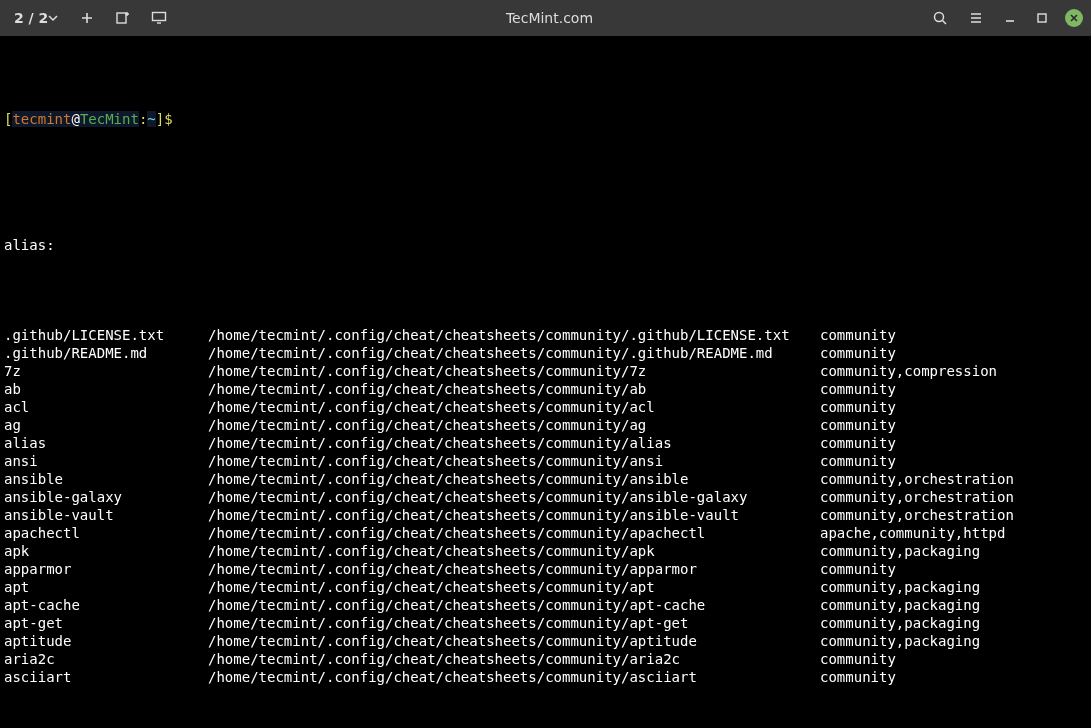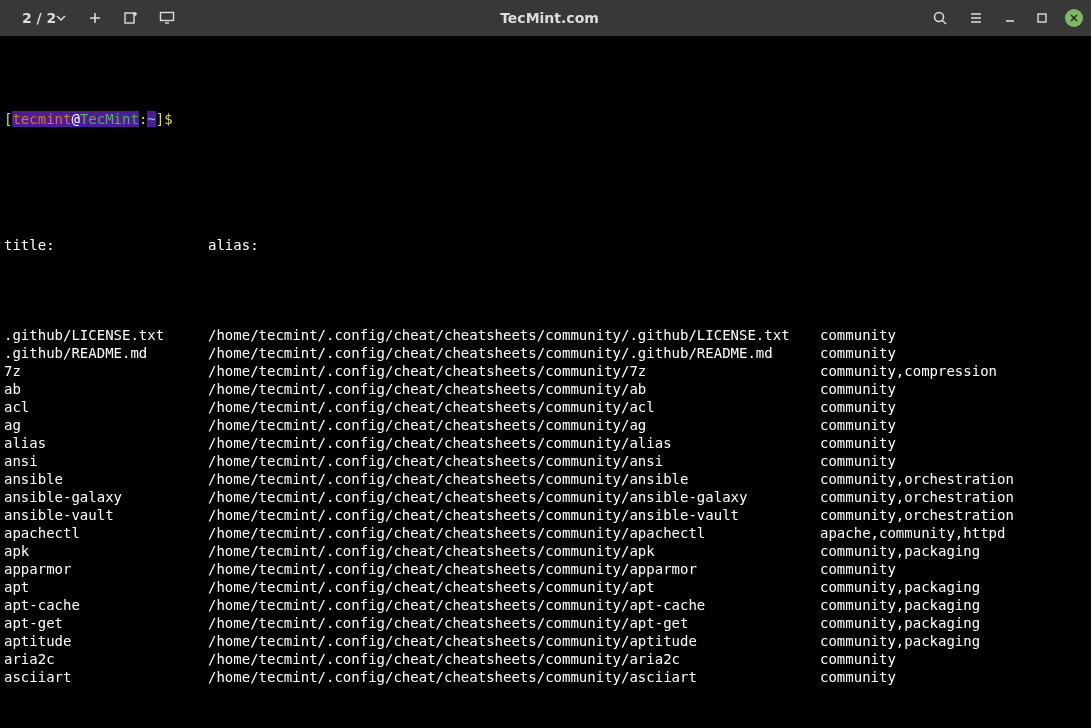--- a/index.html
+++ b/index.html
@@ -28,37 +28,36 @@
   .titlebar .right-cluster {
     display: flex;
     align-items: center;
     gap: 14px;
   }
   .titlebar .tab-count {
     font-weight: 600;
     padding: 0 4px 0 6px;
     display: flex;
     align-items: center;
-    margin-left: 8px;
   }
   .titlebar .tab-count svg { display:block; }
   .titlebar .icon-btn {
     width: 22px;
     height: 22px;
     display: flex;
     align-items: center;
     justify-content: center;
     cursor: pointer;
     color: #ddd;
   }
   .titlebar .title {
     position: absolute;
     left: 8px; right: 0;
     text-align: center;
-    font-weight: 700;
+    font-weight: 400;
     pointer-events: none;
   }
   .titlebar .right-cluster { margin-left: auto; }
   .win-btn {
     width: 18px; height: 18px;
     display:flex; align-items:center; justify-content:center;
     cursor:pointer;
   }
   .win-close {
     width: 18px; height: 18px; border-radius: 50%;
@@ -76,21 +75,21 @@
   .prompt-user   { color: #d0792b; }  
   .prompt-at     { color: #ffffff; }
   .prompt-host   { color: #55af55; }  
   .prompt-path   { color: #5fd6e0; }  
   .prompt-bracket, .prompt-dollar {
       color: #dcdc59; 
       background: #000;
   }
   
   .prompt {
-      background: #4c1d95;
+      background: #0f172a;
   }
   .command { color: #fff; }
   .row {
     display: grid;
     grid-template-columns: 204px 612px 1fr;
     height: 18px;
   }
   .row span {
     white-space: pre;
     overflow: hidden;
@@ -160,20 +159,19 @@
 
 <div class="terminal">
 
   
   <div class="line"><span class="prompt"><span class="prompt-bracket">[</span><span class="prompt-user">tecmint</span><span class="prompt-at">@</span><span class="prompt-host">TecMint</span><span class="prompt-bracket">:</span><span class="prompt-path">~</span><span class="prompt-bracket">]</span><span class="prompt-dollar">$</span></span><span class="command"></span></div>
 
   
 
   
   <div class="row">
-    <span>title:</span>
     <span>alias:</span>
   </div>
 
   
   <div id="rows"><div class="row"><span>.github/LICENSE.txt</span><span>/home/tecmint/.config/cheat/cheatsheets/community/.github/LICENSE.txt</span><span>community</span></div><div class="row"><span>.github/README.md</span><span>/home/tecmint/.config/cheat/cheatsheets/community/.github/README.md</span><span>community</span></div><div class="row"><span>7z</span><span>/home/tecmint/.config/cheat/cheatsheets/community/7z</span><span>community,compression</span></div><div class="row"><span>ab</span><span>/home/tecmint/.config/cheat/cheatsheets/community/ab</span><span>community</span></div><div class="row"><span>acl</span><span>/home/tecmint/.config/cheat/cheatsheets/community/acl</span><span>community</span></div><div class="row"><span>ag</span><span>/home/tecmint/.config/cheat/cheatsheets/community/ag</span><span>community</span></div><div class="row"><span>alias</span><span>/home/tecmint/.config/cheat/cheatsheets/community/alias</span><span>community</span></div><div class="row"><span>ansi</span><span>/home/tecmint/.config/cheat/cheatsheets/community/ansi</span><span>community</span></div><div class="row"><span>ansible</span><span>/home/tecmint/.config/cheat/cheatsheets/community/ansible</span><span>community,orchestration</span></div><div class="row"><span>ansible-galaxy</span><span>/home/tecmint/.config/cheat/cheatsheets/community/ansible-galaxy</span><span>community,orchestration</span></div><div class="row"><span>ansible-vault</span><span>/home/tecmint/.config/cheat/cheatsheets/community/ansible-vault</span><span>community,orchestration</span></div><div class="row"><span>apachectl</span><span>/home/tecmint/.config/cheat/cheatsheets/community/apachectl</span><span>apache,community,httpd</span></div><div class="row"><span>apk</span><span>/home/tecmint/.config/cheat/cheatsheets/community/apk</span><span>community,packaging</span></div><div class="row"><span>apparmor</span><span>/home/tecmint/.config/cheat/cheatsheets/community/apparmor</span><span>community</span></div><div class="row"><span>apt</span><span>/home/tecmint/.config/cheat/cheatsheets/community/apt</span><span>community,packaging</span></div><div class="row"><span>apt-cache</span><span>/home/tecmint/.config/cheat/cheatsheets/community/apt-cache</span><span>community,packaging</span></div><div class="row"><span>apt-get</span><span>/home/tecmint/.config/cheat/cheatsheets/community/apt-get</span><span>community,packaging</span></div><div class="row"><span>aptitude</span><span>/home/tecmint/.config/cheat/cheatsheets/community/aptitude</span><span>community,packaging</span></div><div class="row"><span>aria2c</span><span>/home/tecmint/.config/cheat/cheatsheets/community/aria2c</span><span>community</span></div><div class="row"><span>asciiart</span><span>/home/tecmint/.config/cheat/cheatsheets/community/asciiart</span><span>community</span></div></div>
 
 </div>
 
 </body></html>

